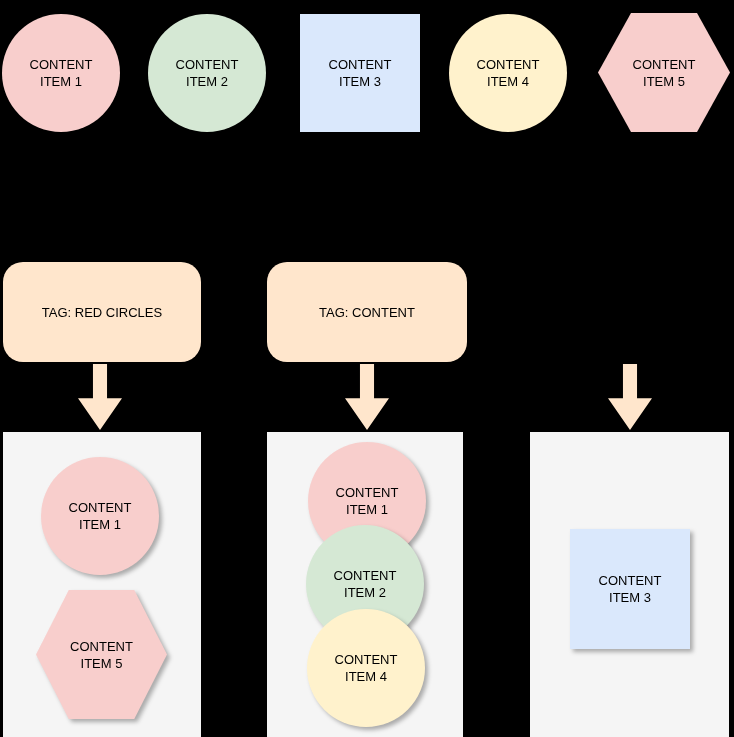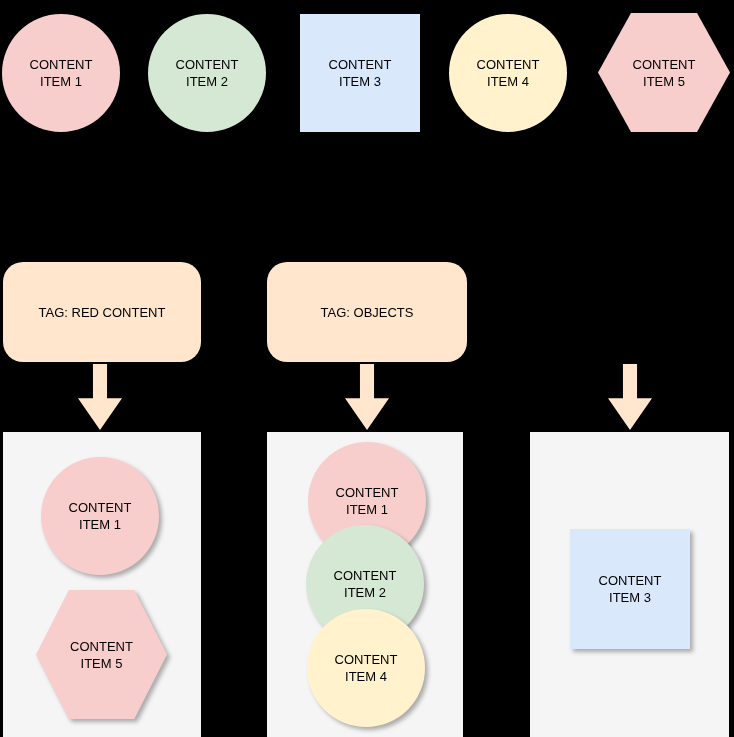--- a/index.html
+++ b/index.html
@@ -108,24 +108,24 @@
   </div>
 
   <div class="shape hex fill-red ti5">
     <div>
       <span class="ln">CONTENT</span>
       <span class="ln">ITEM 5</span>
     </div>
   </div>
 
   <div class="tag tag1">
-    <span>TAG: RED CONTENT</span>
+    <span>TAG: RED CIRCLES</span>
   </div>
   <div class="tag tag2">
-    <span>TAG: OBJECTS</span>
+    <span>TAG: CONTENT</span>
   </div>
 
   <div class="arrow ar1"></div>
   <div class="arrow ar2"></div>
   <div class="arrow ar3"></div>
 
   <div class="container ct1">
     <div class="shape circle fill-red shadow c1-circle">
       <div>
         <span class="ln">CONTENT</span>

